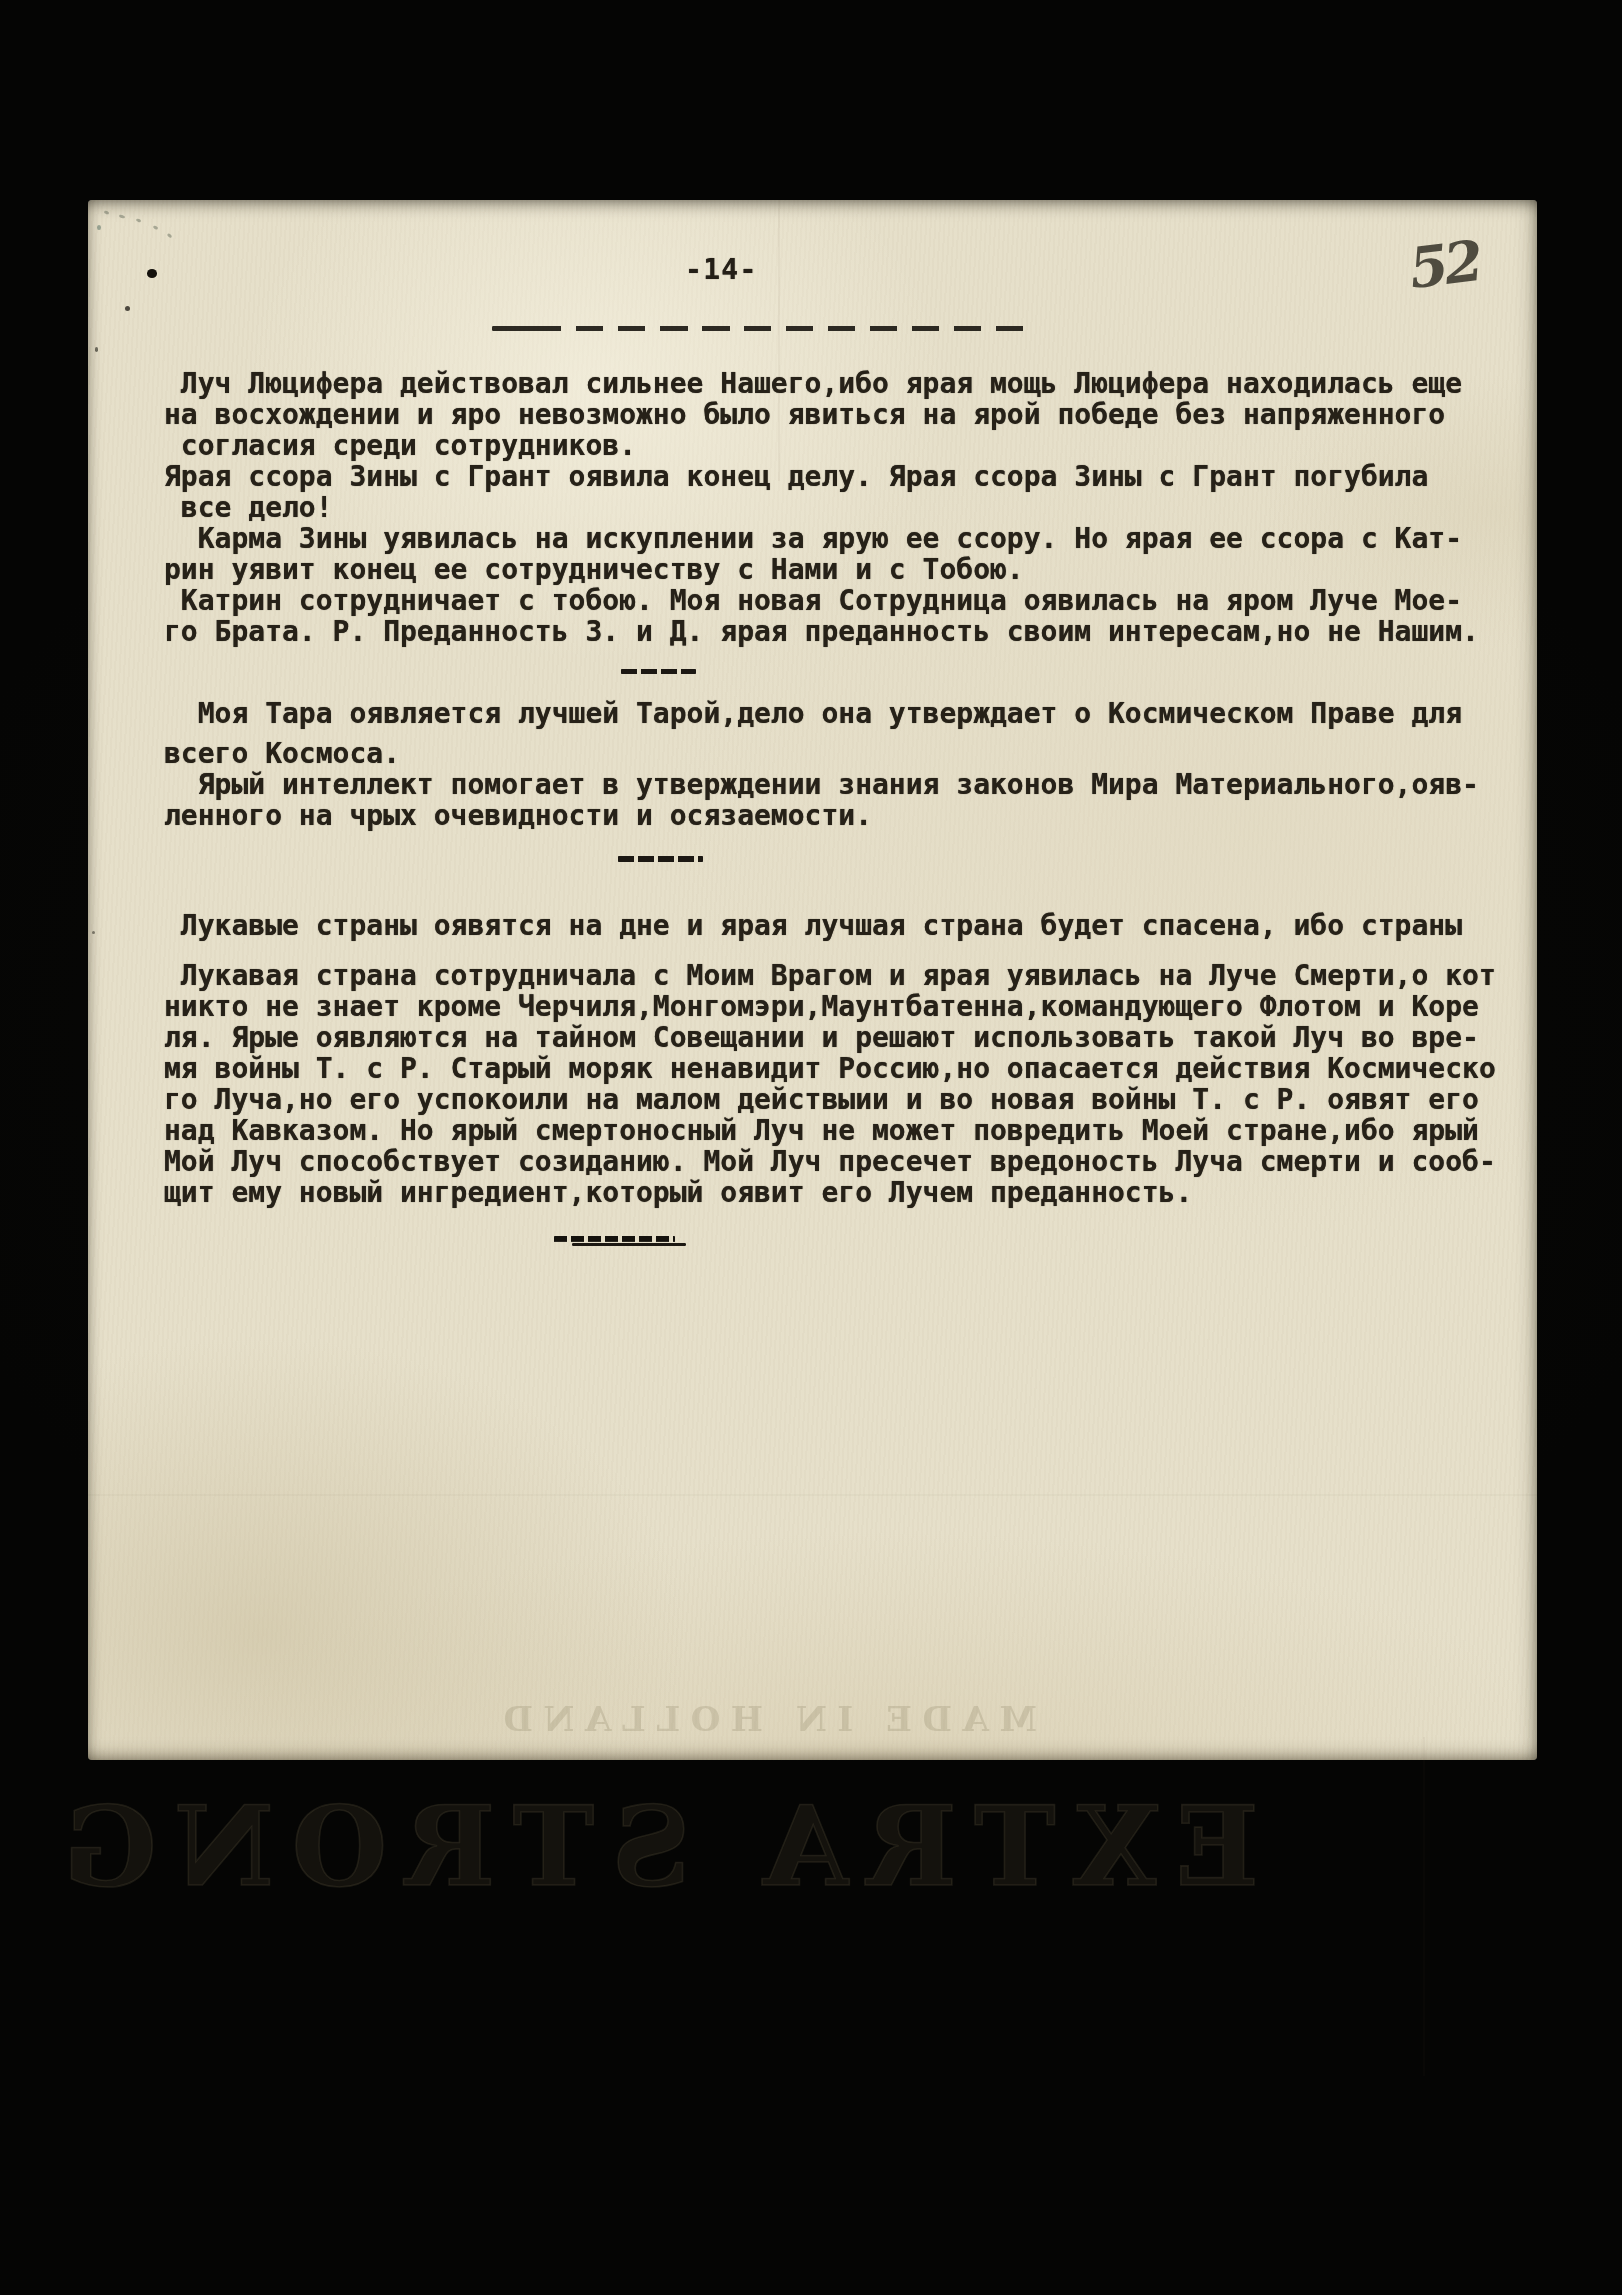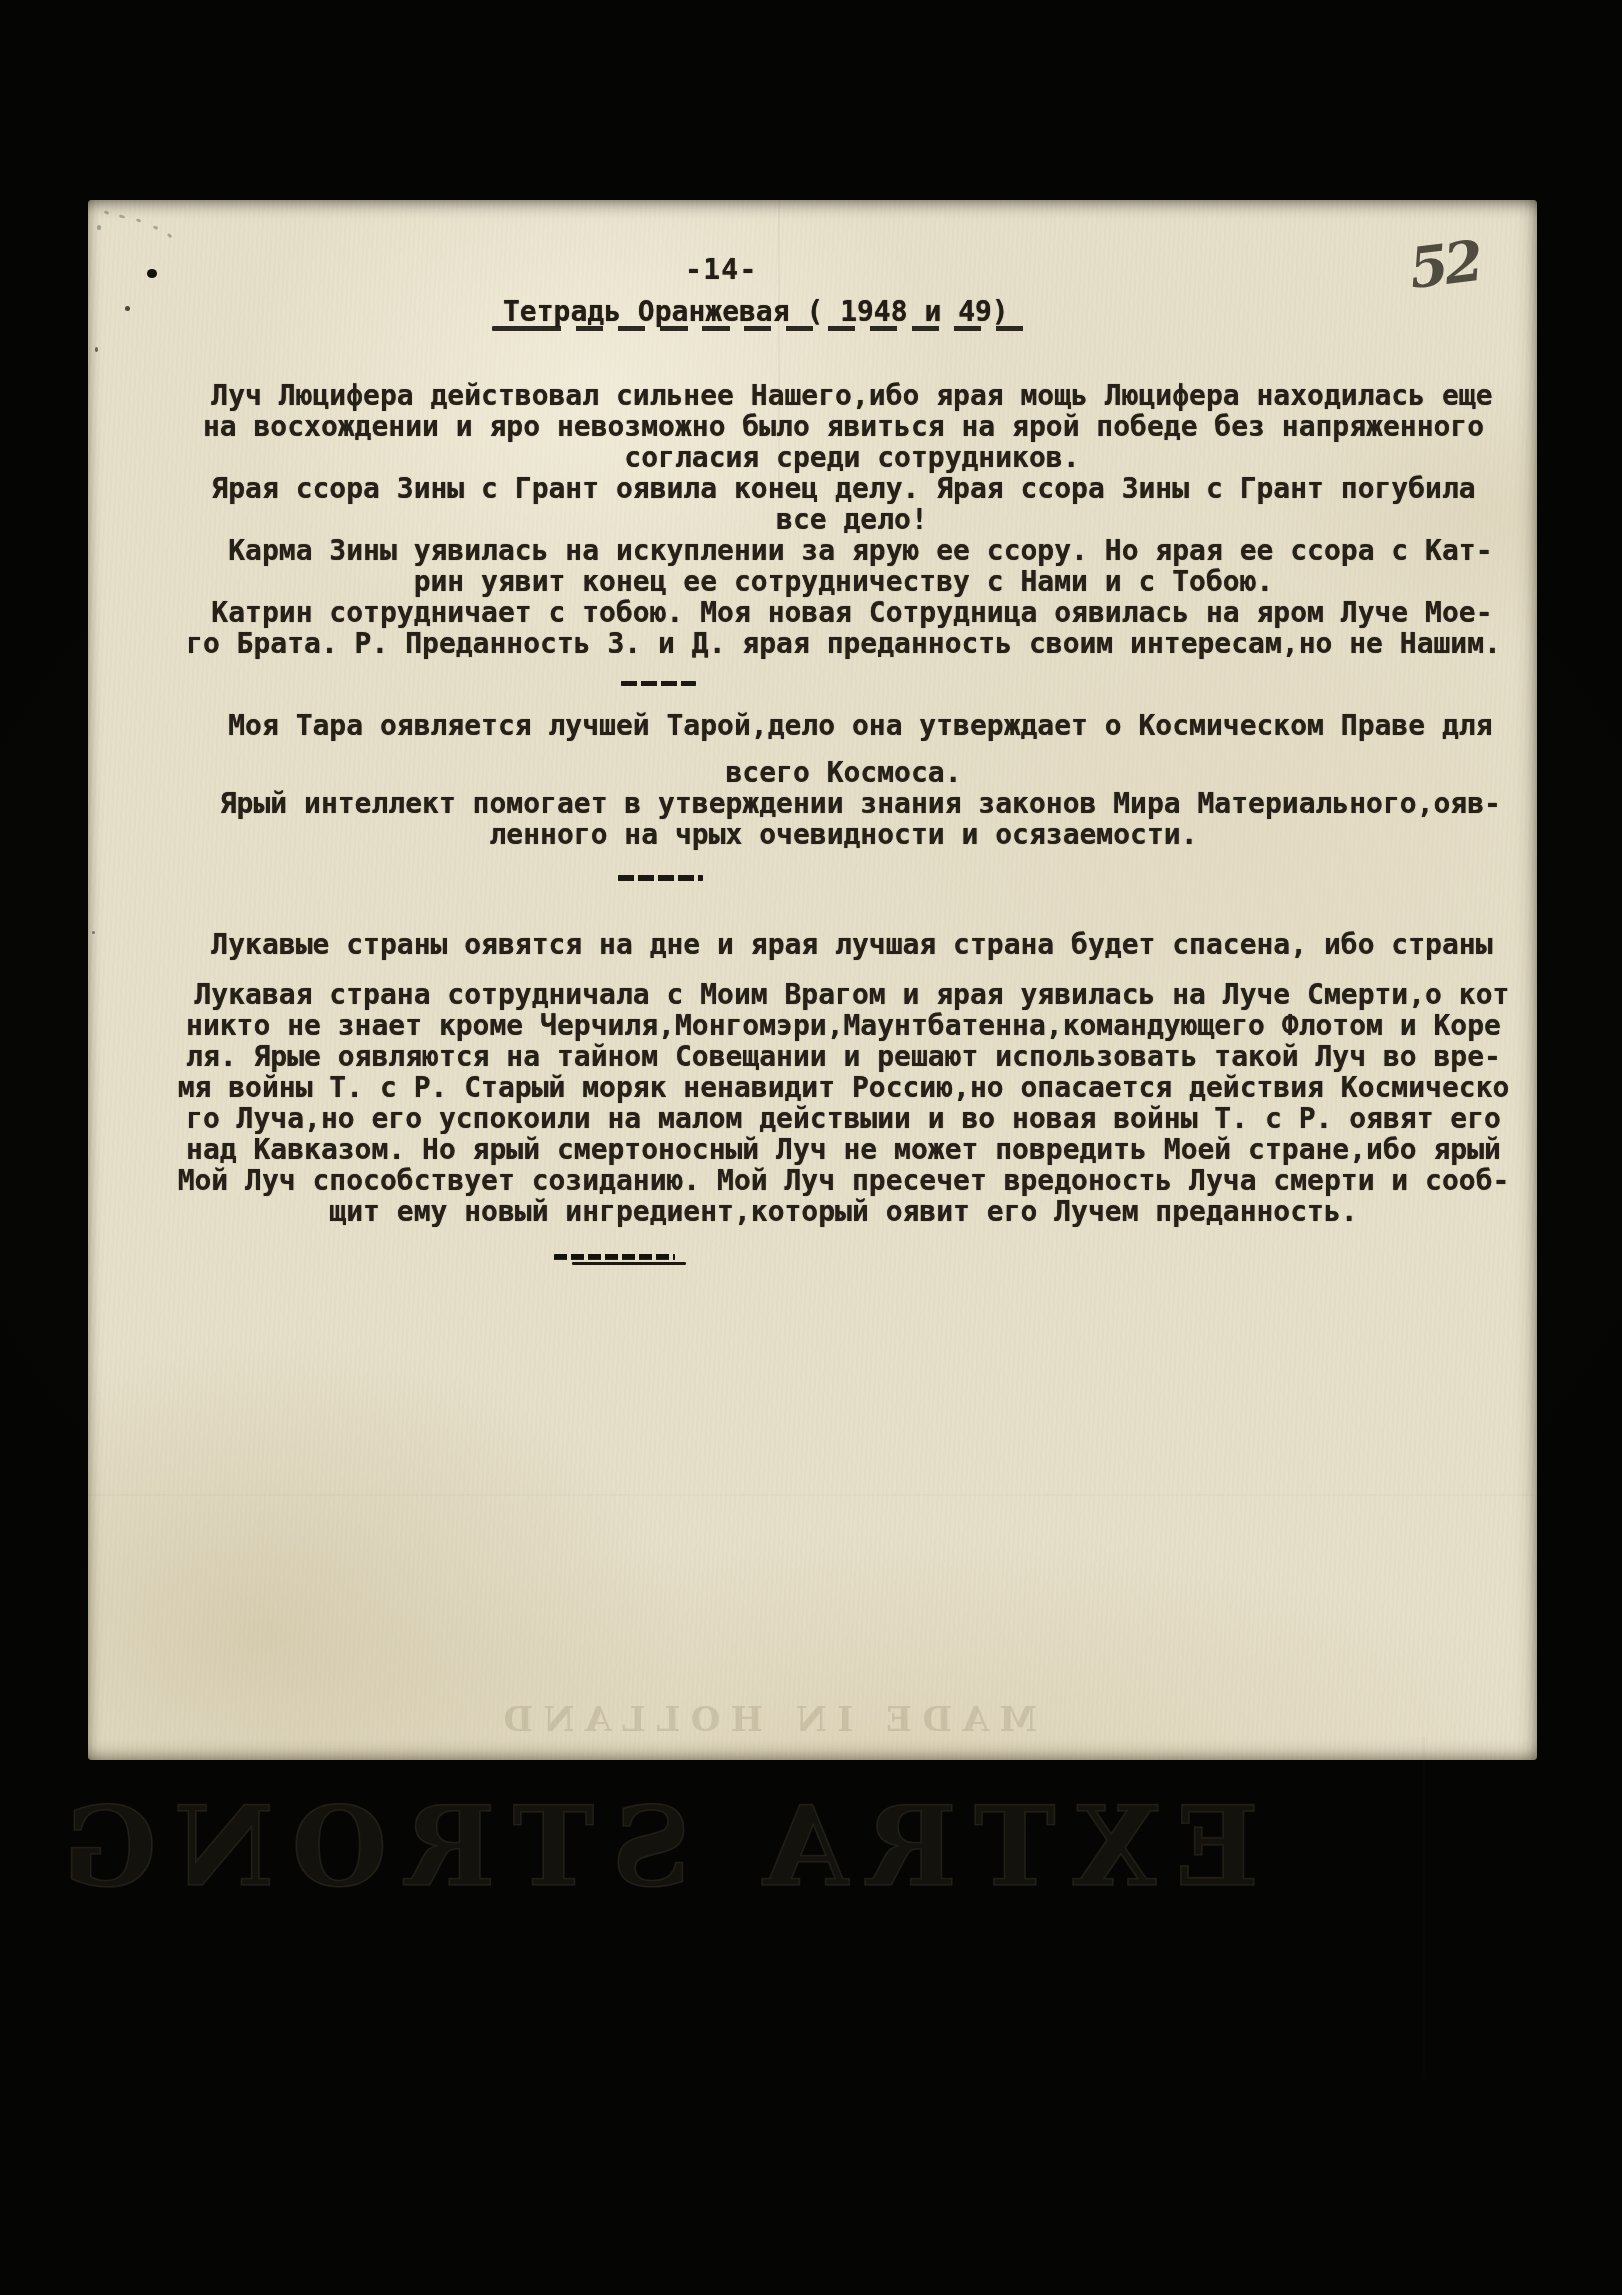--- a/index.html
+++ b/index.html
@@ -49,21 +49,21 @@
     font-family:"DejaVu Serif", serif;font-style:italic;font-weight:700;
     font-size:56px;color:#3b382d;transform:rotate(-7deg);
     letter-spacing:-3.9px;opacity:.88;
   }
   .text-flow{position:absolute;left:72px;top:164px;width:1367px;}
   .line{
     font:700 28px/31px "DejaVu Sans Mono", monospace;
     height:31px;white-space:pre;color:#262118;
     text-shadow:0 0 0.9px rgba(38,33,24,.8);
   }
-  .block-lines{margin:16px;text-align:center;}
+  .block-lines{margin:4px;}
   .sep{
     background:repeating-linear-gradient(90deg,#1c1813 0 15.7px, rgba(28,24,19,0) 15.7px 20px);
     border-radius:0.7px;
   }
   .blk-1{margin:21.6px 0 23.6px 461px;width:75px;height:5.9px;}
   .blk-3{margin-top:9.2px;}
   .blk-4{margin:25px 0 48px 458px;width:85px;height:5.9px;}
   .blk-6{margin-top:19px;}
   .blk-7{
     position:relative;margin:27.5px 0 0 394px;width:121px;height:11.8px;
@@ -109,21 +109,20 @@
 </style>
 </head>
 <body>
 
 <div class="paper">
 
   <div class="page-number">-14-</div>
 
   <div class="archive-number">52</div>
 
-  <div class="doc-title">Тетрадь Оранжевая ( 1948 и 49)</div>
   <div class="title-underline"></div>
 
   <div class="text-flow">
       <div class="blk-0 block-lines">
         <div class="line"> Луч Люцифера действовал сильнее Нашего,ибо ярая мощь Люцифера находилась еще</div>
         <div class="line">на восхождении и яро невозможно было явиться на ярой победе без напряженного</div>
         <div class="line"> согласия среди сотрудников.</div>
         <div class="line">Ярая ссора Зины с Грант оявила конец делу. Ярая ссора Зины с Грант погубила</div>
         <div class="line"> все дело!</div>
         <div class="line">  Карма Зины уявилась на искуплении за ярую ее ссору. Но ярая ее ссора с Кат-</div>

